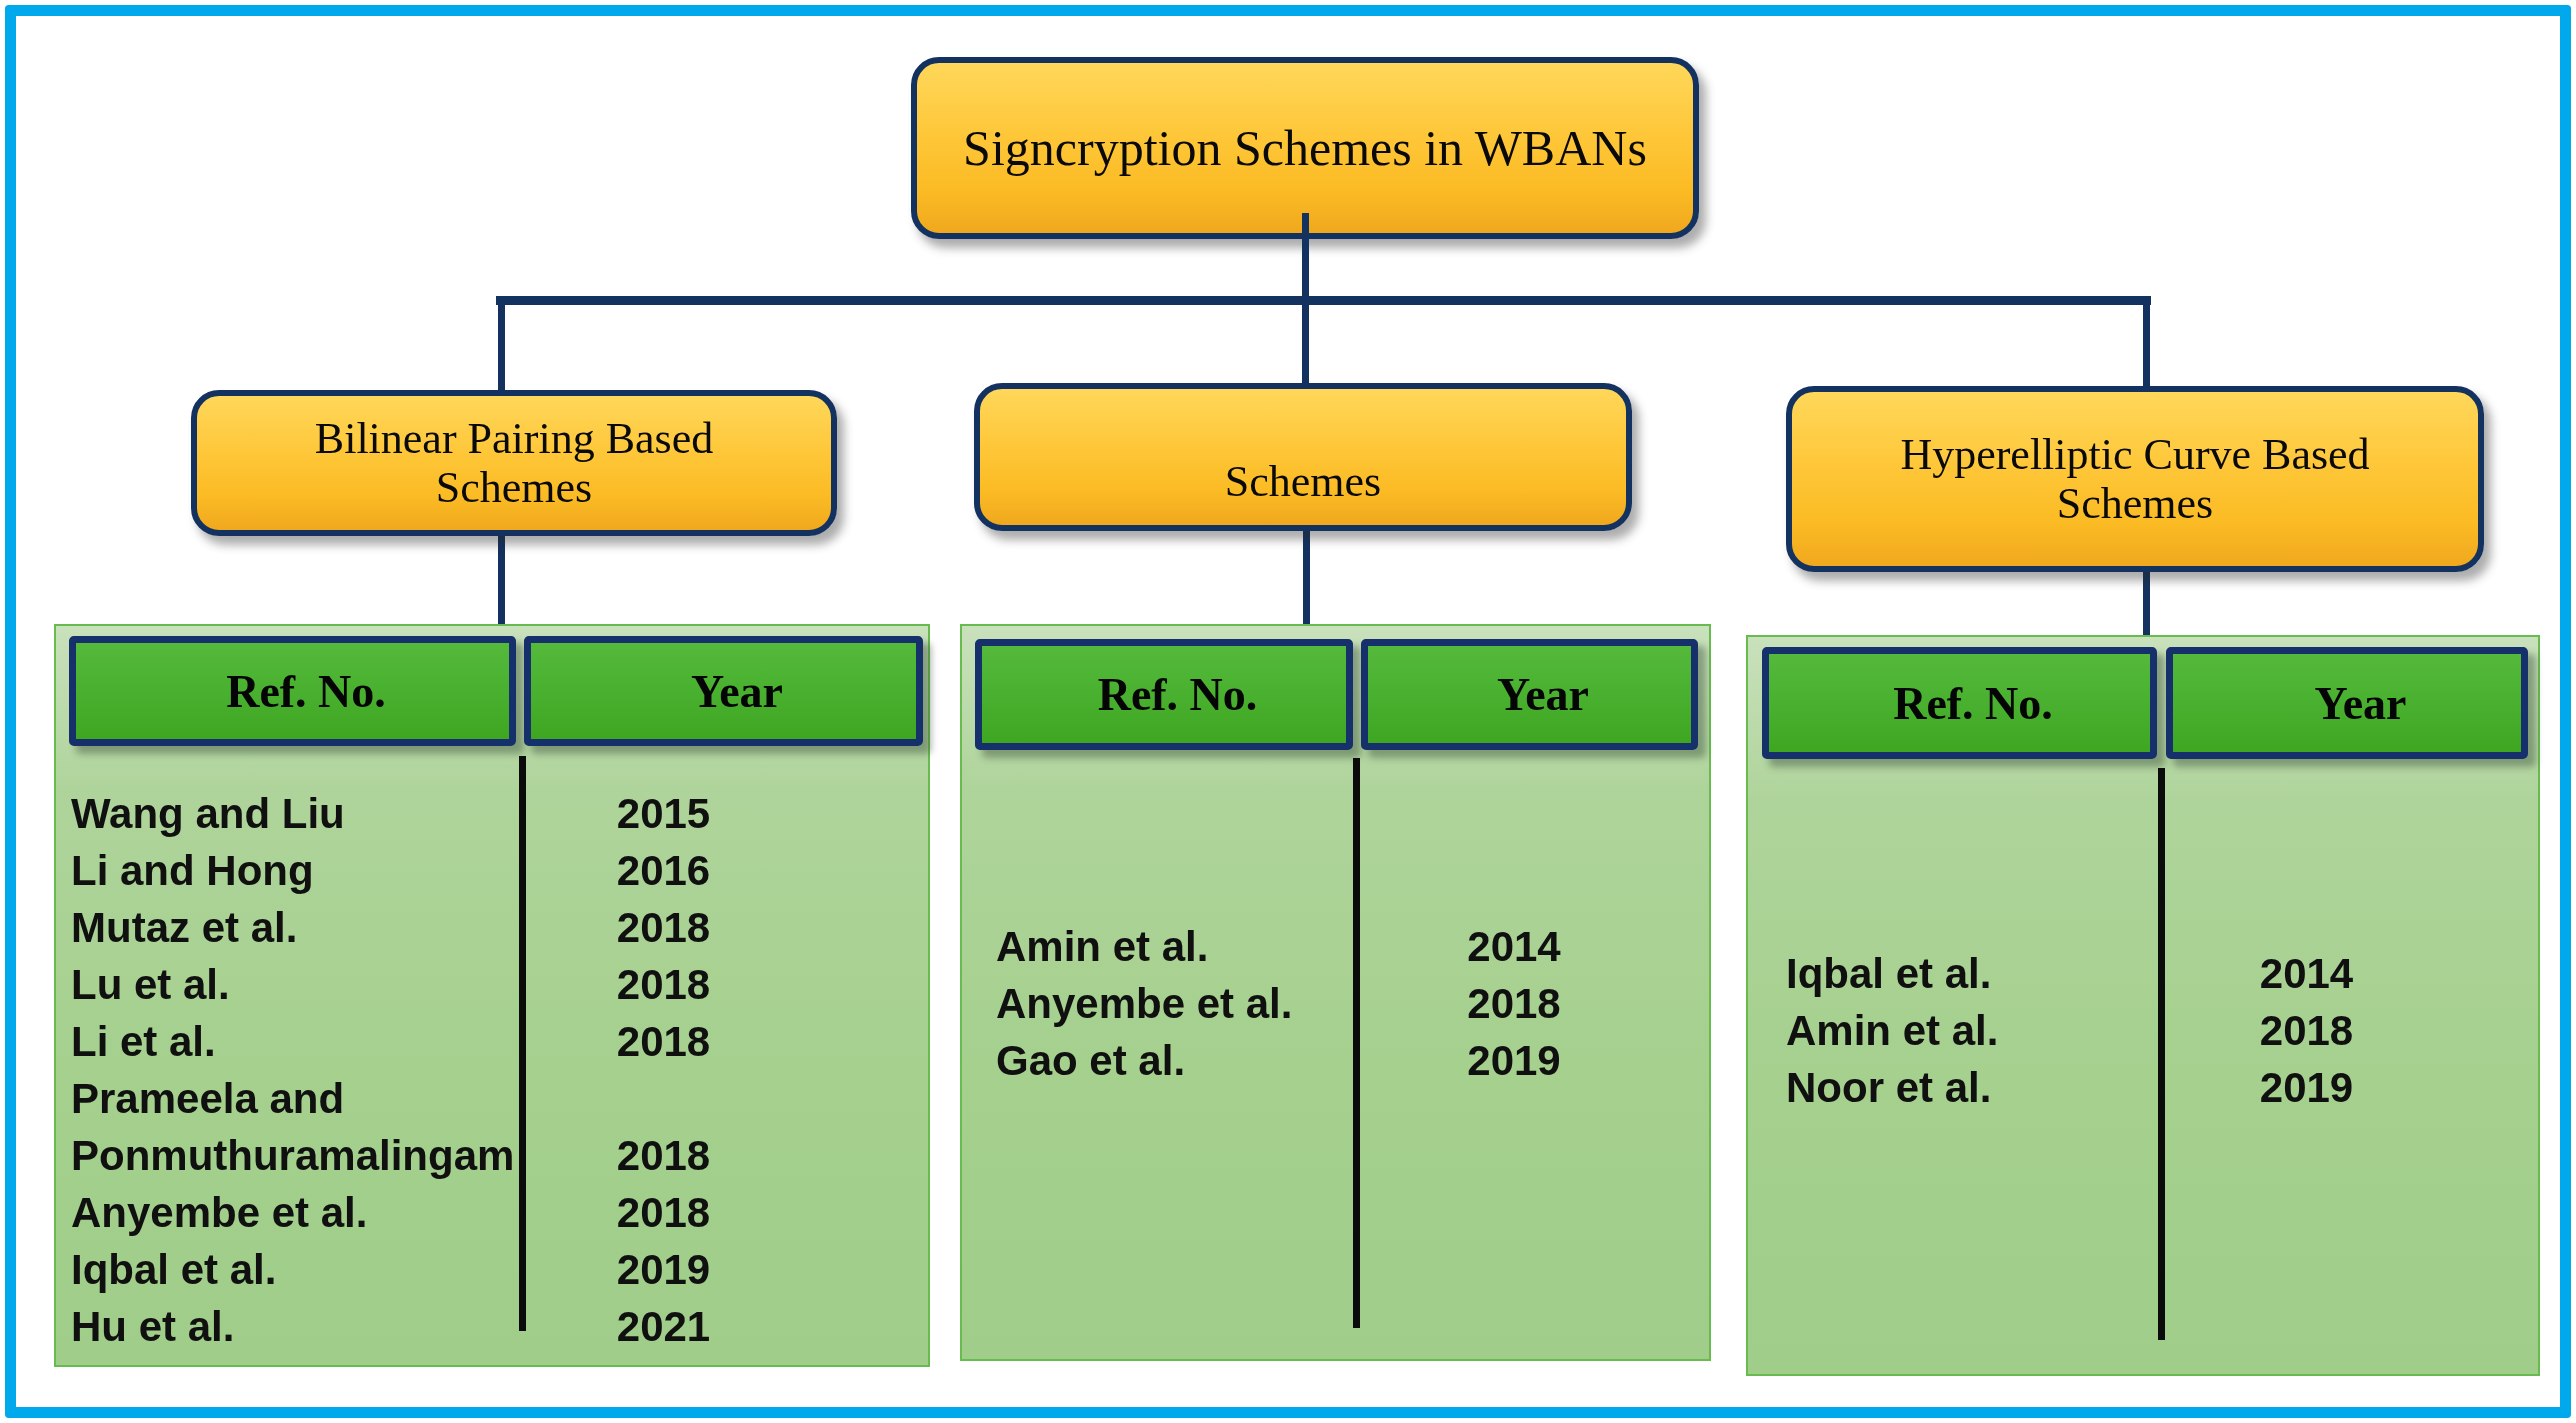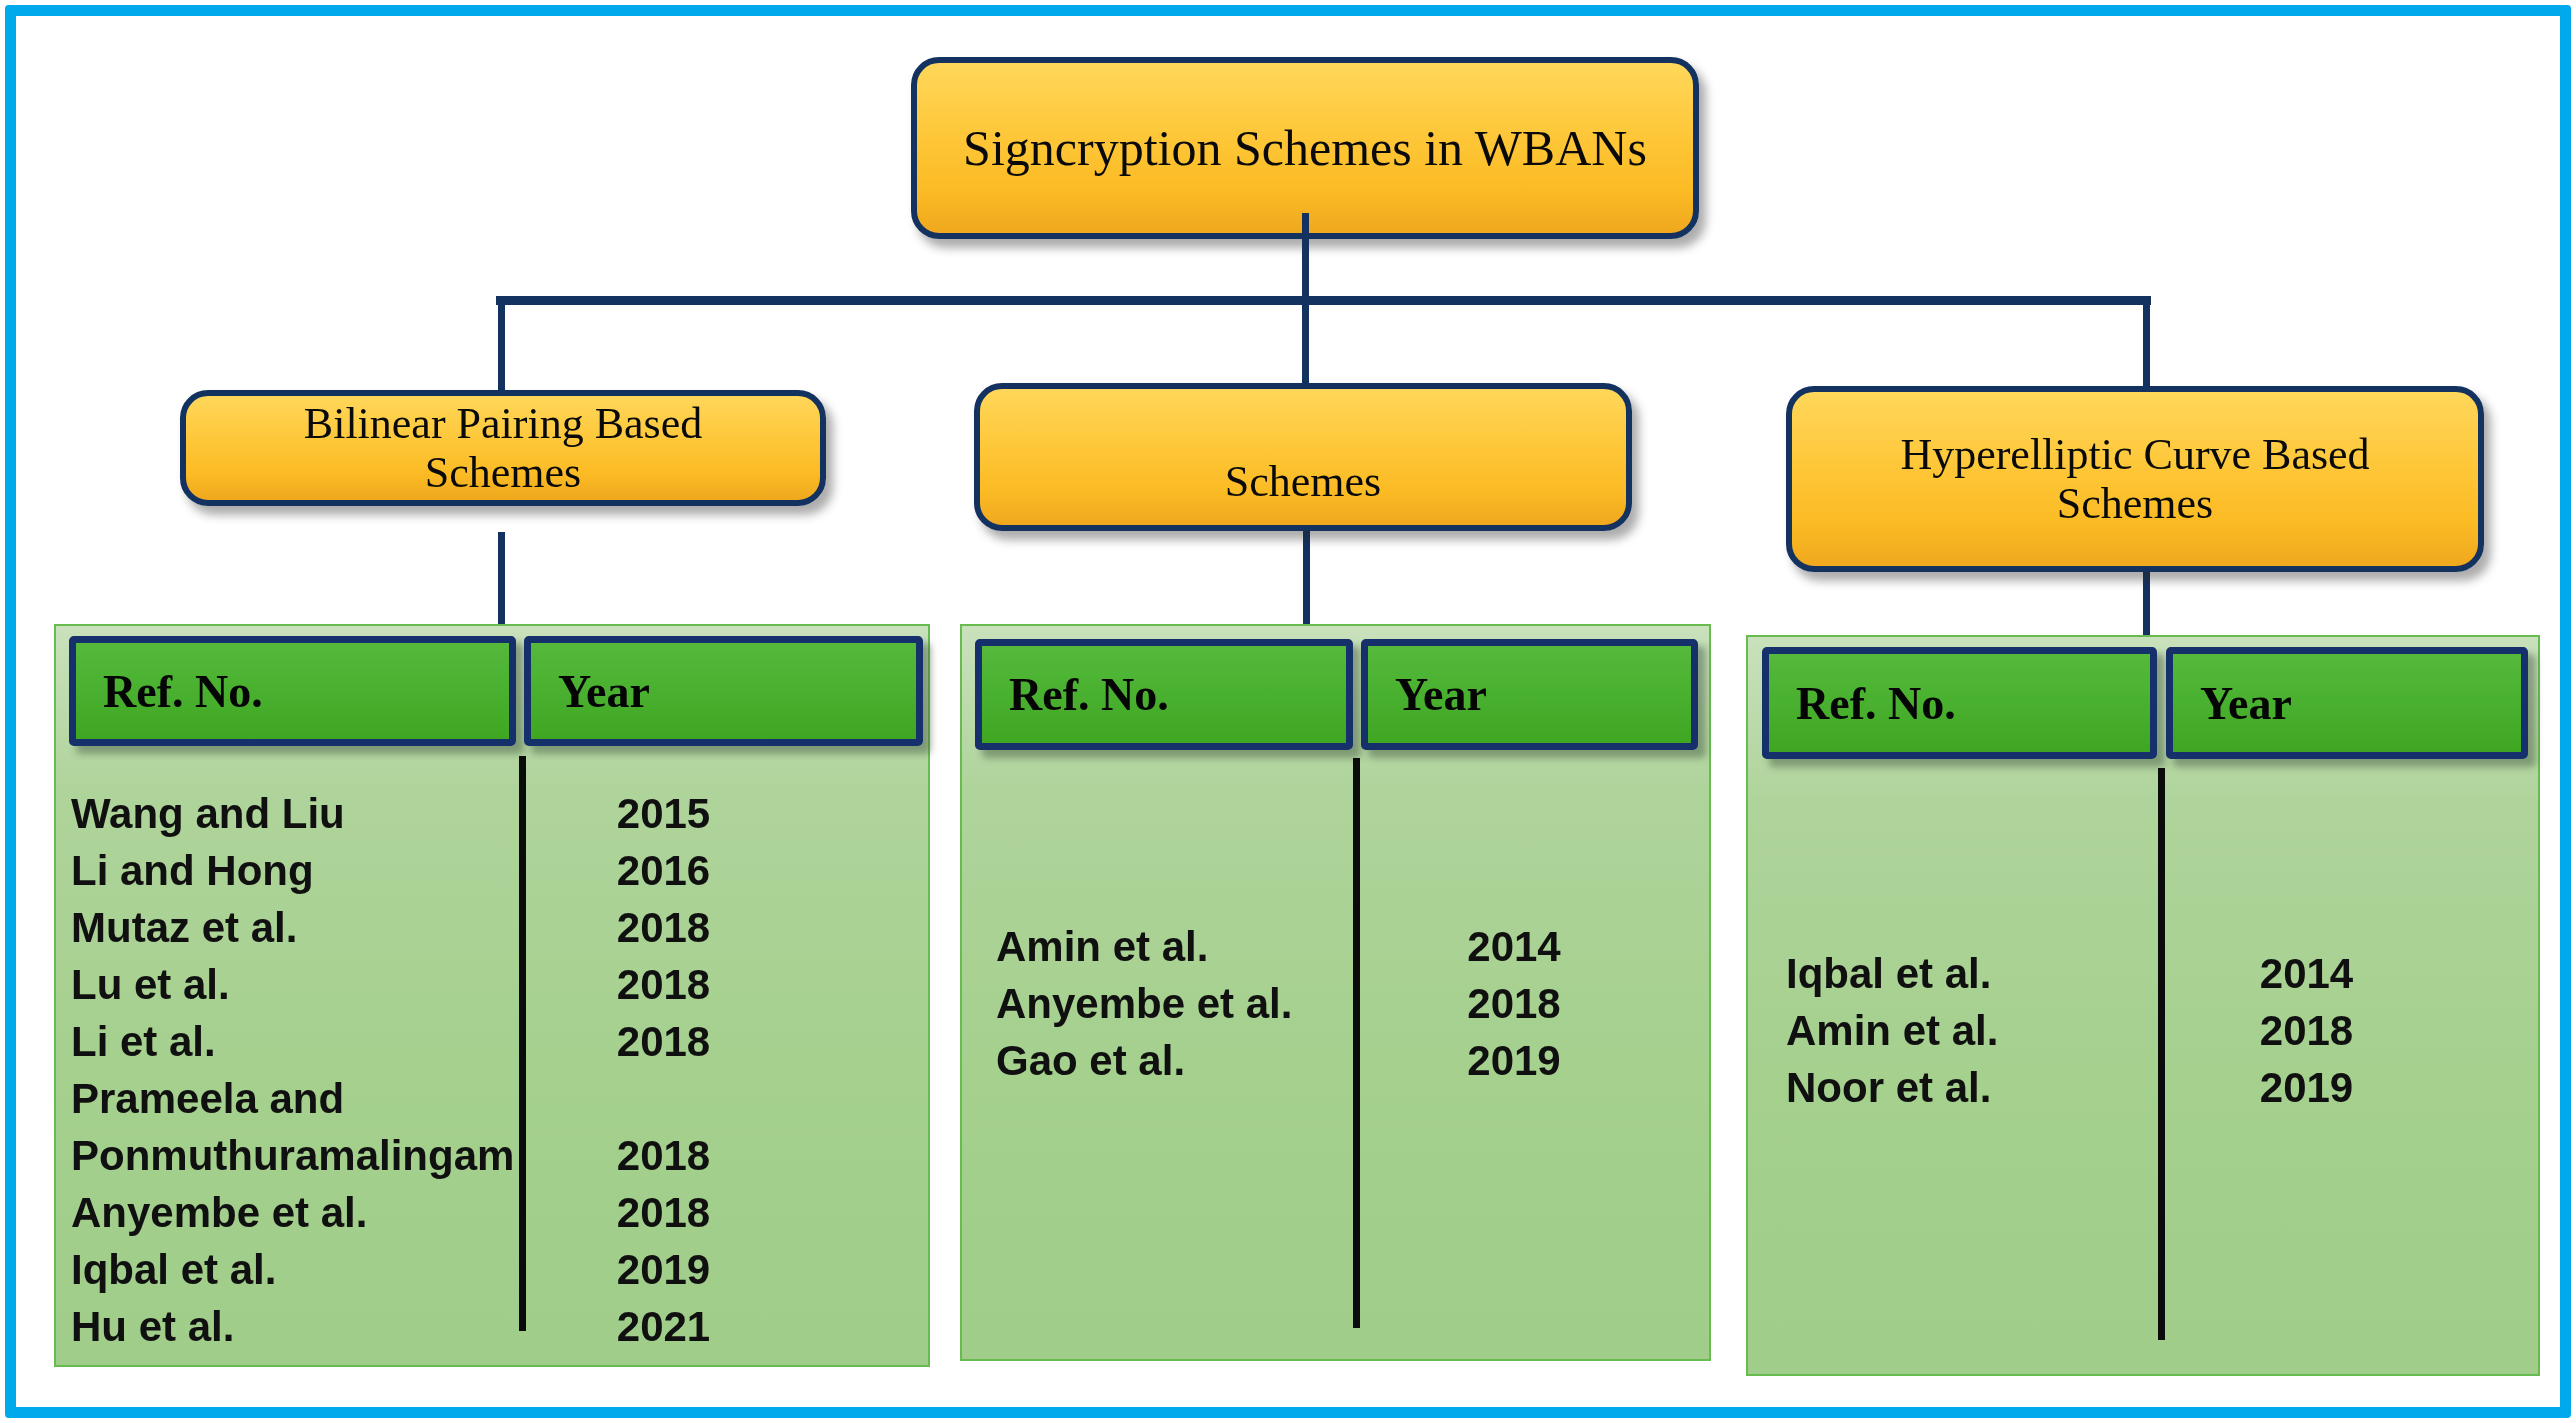--- a/index.html
+++ b/index.html
@@ -41,21 +41,21 @@
     border:2.5px solid #68BC4F;
     background:linear-gradient(180deg,#C9E1BC 0%,#AFD49B 22%,#A5D08E 60%,#A0CD89 100%);
   }
   .hcell{
     position:absolute;
     box-sizing:border-box;
     border:7.4px solid #15306B;
     border-radius:4.9px;
     background:linear-gradient(180deg,#55B93C 0%,#48B02E 55%,#3EA621 100%);
     box-shadow:7.4px 7.4px 7.4px rgba(60,80,60,0.45);
-    display:flex;align-items:center;justify-content:flex-start;
+    display:flex;align-items:center;justify-content:center;
     font-family:"Liberation Serif", serif;
     font-weight:bold;
     font-size:46px;
     color:#050505;
     padding-left:27px;
   }
   .vdivider{position:absolute;background:#0b0b0b;}
   .rows{position:absolute;}
   .trow{display:flex;align-items:flex-end;}
   .tname{
@@ -86,21 +86,21 @@
 
   <div class="conn" style="left:1302px;top:213px;width:6.8px;height:87px;"></div>
   <div class="conn" style="left:496px;top:296px;width:1655px;height:9.2px;"></div>
   <div class="conn" style="left:498px;top:296px;width:6.8px;height:96px;"></div>
   <div class="conn" style="left:1302px;top:296px;width:6.8px;height:90px;"></div>
   <div class="conn" style="left:2143px;top:296px;width:6.8px;height:92px;"></div>
   <div class="conn" style="left:498px;top:532px;width:6.8px;height:96px;"></div>
   <div class="conn" style="left:1303px;top:527px;width:6.8px;height:100px;"></div>
   <div class="conn" style="left:2143px;top:530px;width:6.8px;height:107px;"></div>
 
-  <div class="gold-box branch-box" style="left:180px;top:390px;width:646px;height:116px;">
+  <div class="gold-box branch-box" style="left:191px;top:390px;width:646px;height:146px;">
     <div class="bt">
       <span>Bilinear Pairing Based</span><br>
       <span>Schemes</span>
     </div>
   </div>
   <div class="gold-box branch-box" style="left:974px;top:383px;width:658px;height:148px;">
     <div class="bt">
       <br>
       <span>Schemes</span>
     </div>

